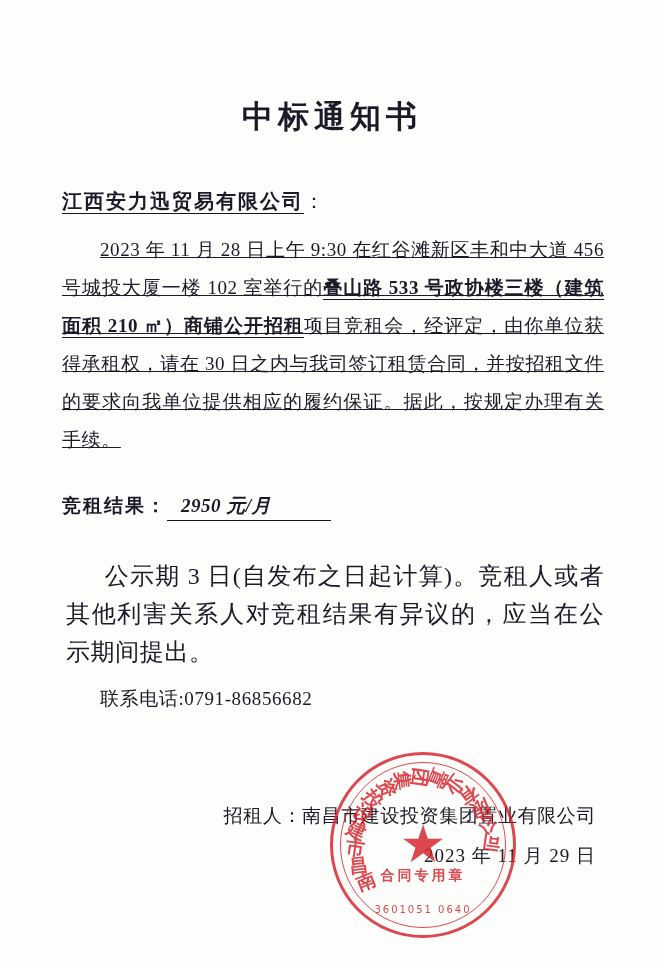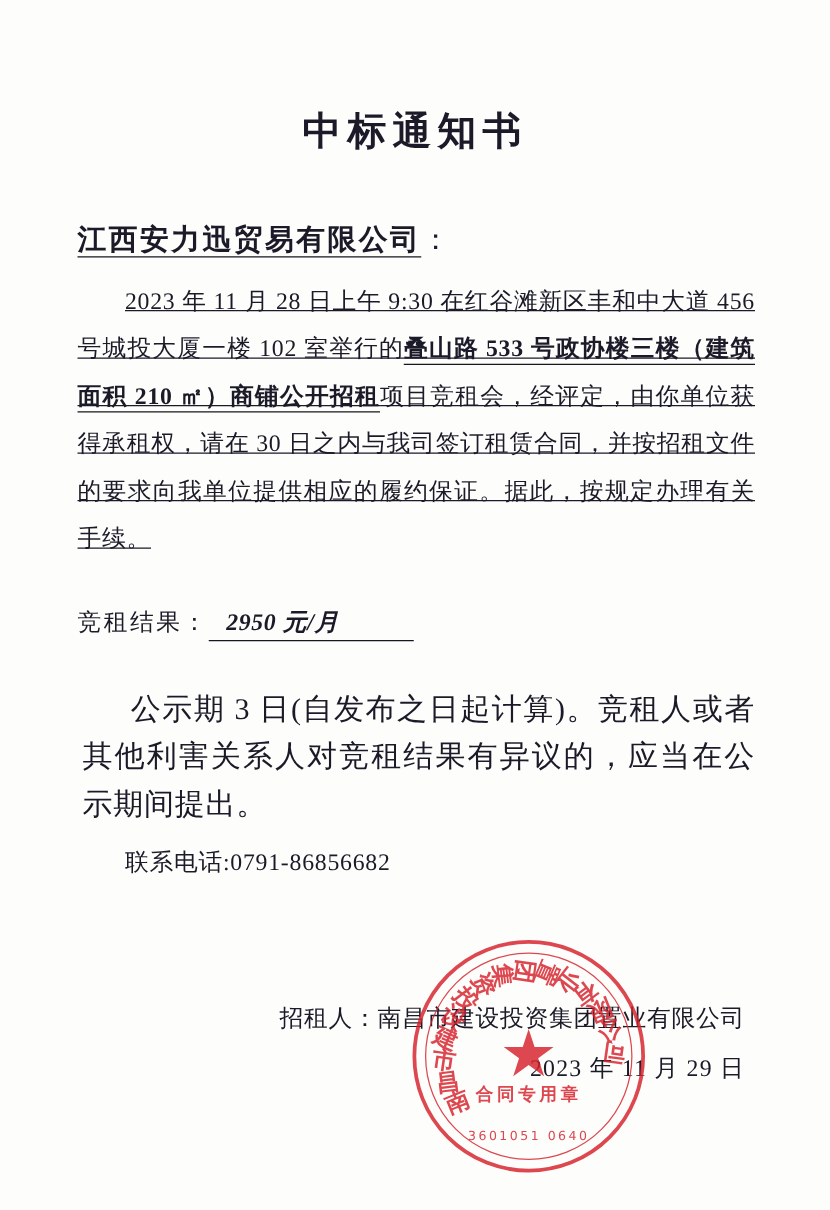--- a/index.html
+++ b/index.html
@@ -20,26 +20,26 @@
     width: 664px;
     height: 968px;
     box-sizing: border-box;
     padding: 56px 56px 0 56px;
   }
   .doc-title {
     text-align: center;
     font-size: 31px;
     font-weight: bold;
     letter-spacing: 5px;
-    margin-top: 28px;
+    margin-top: 40px;
     margin-bottom: 50px;
     font-family: "DejaVu Serif", serif;
   }
   .addressee-line {
-    font-size: 23px;
+    font-size: 20px;
     margin-bottom: 16px;
     padding-left: 6px;
     letter-spacing: 1px;
   }
   .addressee {
     font-weight: bold;
     border-bottom: 1.6px solid #17171f;
     padding-bottom: 1px;
     letter-spacing: 2px;
   }
@@ -66,21 +66,21 @@
     padding-bottom: 1px;
   }
   .result-row {
     margin-top: 34px;
     margin-bottom: 36px;
     font-size: 19px;
     padding-left: 6px;
     letter-spacing: 1px;
   }
   .result-label {
-    font-weight: normal;
+    font-weight: bold;
     letter-spacing: 2px;
   }
   .result-value {
     display: inline-block;
     min-width: 140px;
     border-bottom: 1.6px solid #17171f;
     padding: 0 10px 1px 14px;
     font-weight: bold;
     letter-spacing: 0.5px;
     font-style: italic;

